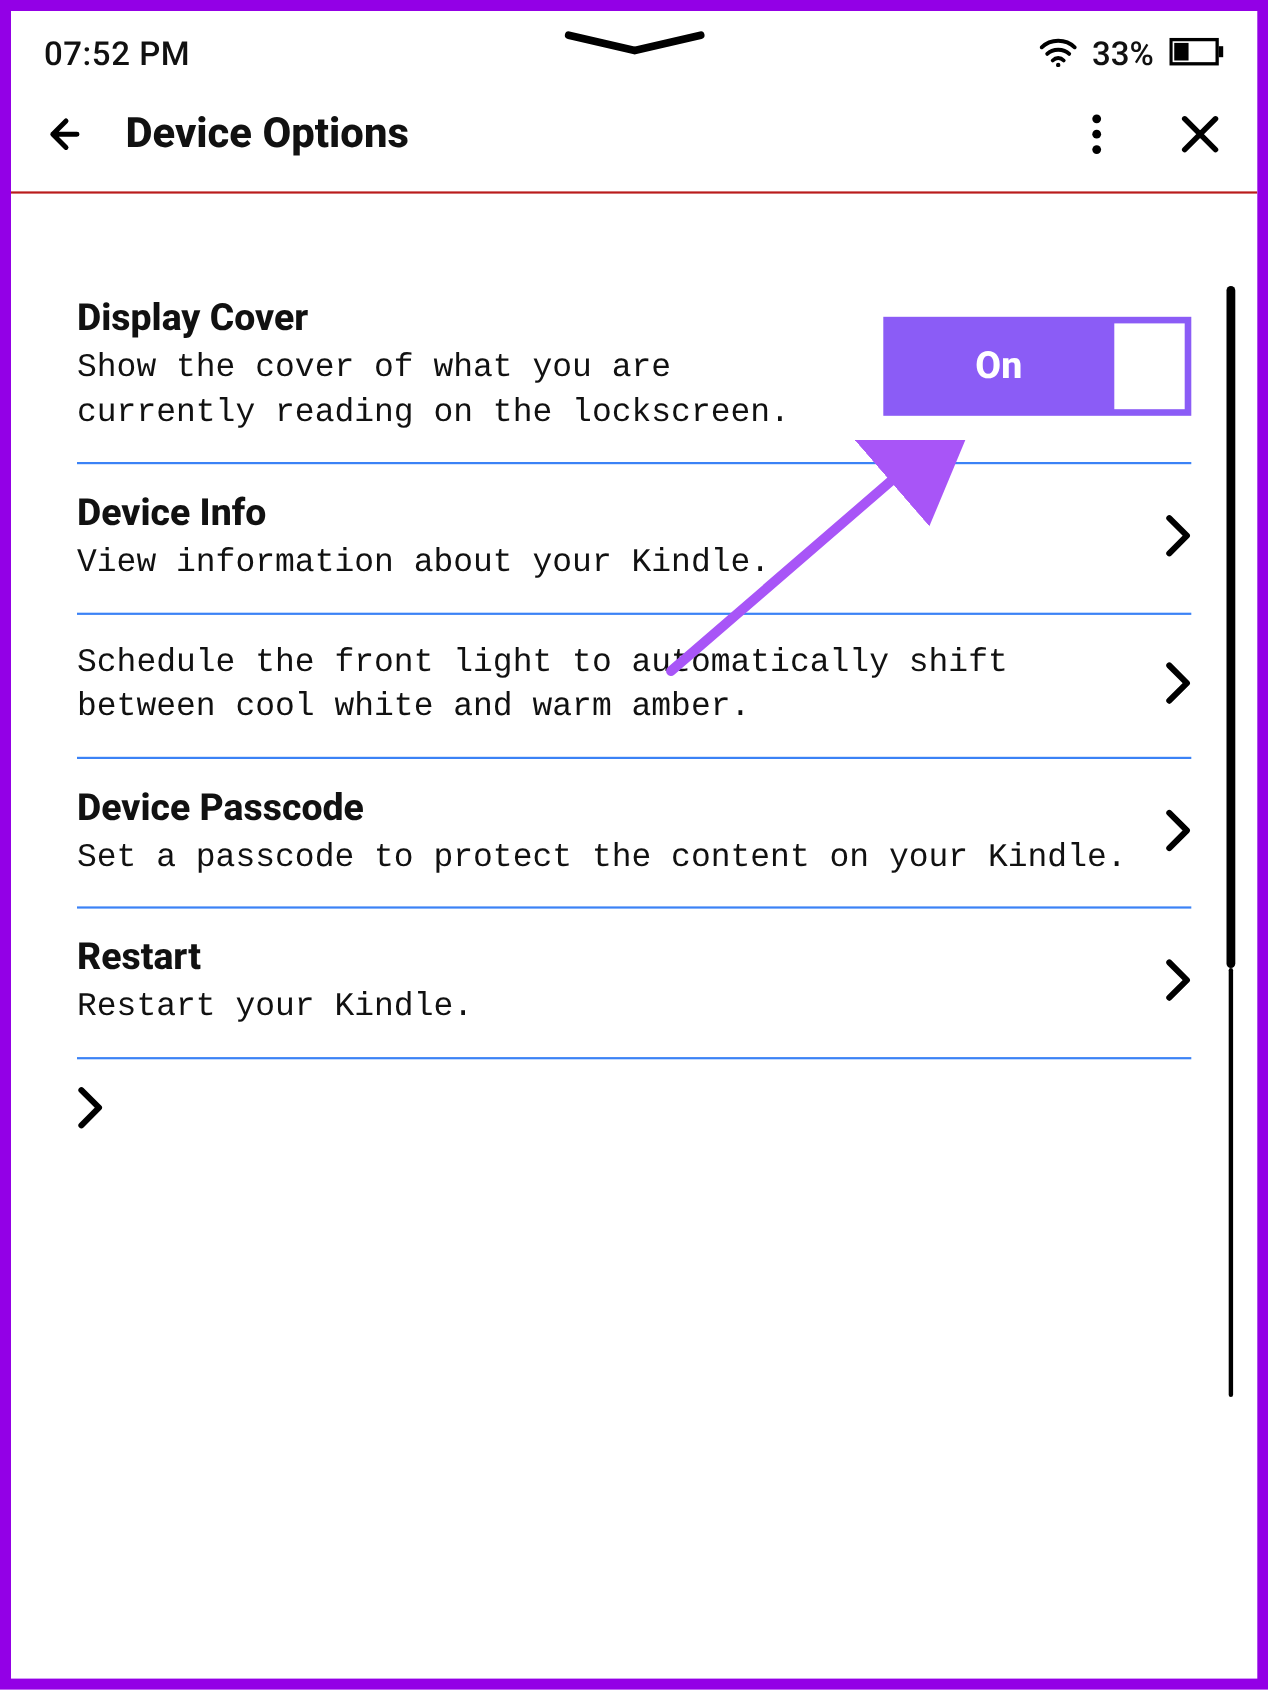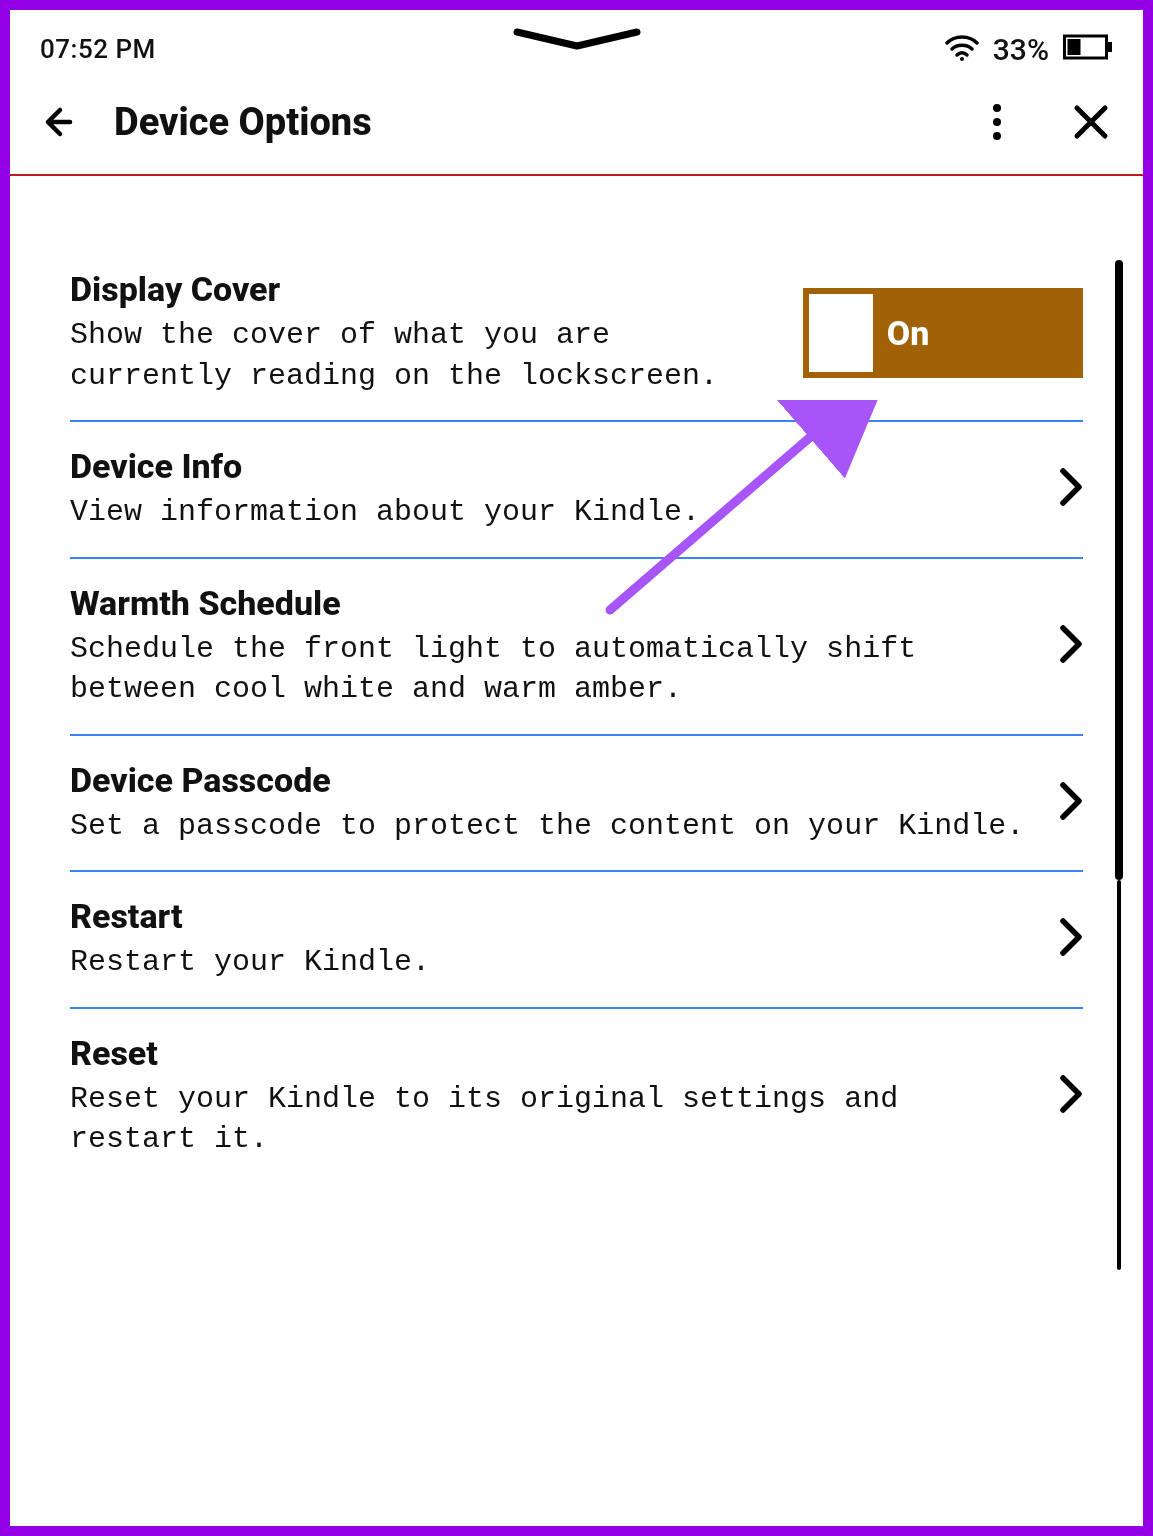--- a/index.html
+++ b/index.html
@@ -14,21 +14,21 @@
 
   
   .statusbar {
     display: flex;
     align-items: center;
     justify-content: space-between;
     padding: 12px 30px 4px 30px;
     height: 70px;
     position: relative;
   }
-  .statusbar .time { font-size: 26px; color: #111; font-weight: 500; letter-spacing: 0.5px; }
+  .statusbar .time { font-size: 30px; color: #111; font-weight: 500; letter-spacing: 0.5px; }
   .statusbar .right { display: flex; align-items: center; gap: 14px; }
   .statusbar .batt-pct { font-size: 30px; color: #111; font-weight: 500; }
 
   .pulltab {
     position: absolute;
     left: 50%; top: 18px;
     transform: translateX(-50%);
   }
 
   
@@ -60,24 +60,24 @@
   .row .texts { flex: 1; min-width: 0; }
   .row .rtitle { font-size: 34px; font-weight: 800; color: #111; margin-bottom: 6px; }
   .row .rdesc { font-size: 30px; color: #111; line-height: 1.35; font-weight: 400; font-family: Liberation Mono, monospace; }
   .row .rnote { font-size: 22px; color: #111; margin-top: 6px; letter-spacing: 0.5px; font-weight: 400; }
 
   .chevron { flex: 0 0 auto; }
 
   
   .toggle {
     width: 280px; height: 90px;
-    background: #a16207;
-    display: flex;
-    align-items: center;
-    justify-content: flex-start;
+    background: #8b5cf6;
+    display: flex;
+    align-items: center;
+    justify-content: flex-end;
     padding: 6px;
     position: relative;
     flex: 0 0 auto;
   }
   .toggle .knob {
     width: 64px; height: 78px; background: #fff;
   }
   .toggle .lbl {
     position: absolute;
     left: 0; right: 70px; top: 0; bottom: 0;
@@ -181,21 +181,20 @@
     </div>
     <span class="chevron">
       <svg width="24" height="40" viewBox="0 0 24 40">
           <path d="M4 4 L20 20 L4 36" stroke="#000" stroke-width="5.5" fill="none" stroke-linecap="round" stroke-linejoin="round"></path>
         </svg>
     </span>
   </div>
 
   <div class="row">
     <div class="texts">
-      <div class="rtitle">Warmth Schedule</div>
       <div class="rdesc">Schedule the front light to automatically shift between cool white and warm amber.</div>
     </div>
     <span class="chevron">
       <svg width="24" height="40" viewBox="0 0 24 40">
           <path d="M4 4 L20 20 L4 36" stroke="#000" stroke-width="5.5" fill="none" stroke-linecap="round" stroke-linejoin="round"></path>
         </svg>
     </span>
   </div>
 
   <div class="row">
@@ -216,24 +215,20 @@
       <div class="rdesc">Restart your Kindle.</div>
     </div>
     <span class="chevron">
       <svg width="24" height="40" viewBox="0 0 24 40">
           <path d="M4 4 L20 20 L4 36" stroke="#000" stroke-width="5.5" fill="none" stroke-linecap="round" stroke-linejoin="round"></path>
         </svg>
     </span>
   </div>
 
   <div class="row noborder">
-    <div class="texts">
-      <div class="rtitle">Reset</div>
-      <div class="rdesc">Reset your Kindle to its original settings and restart it.</div>
-    </div>
     <span class="chevron">
       <svg width="24" height="40" viewBox="0 0 24 40">
           <path d="M4 4 L20 20 L4 36" stroke="#000" stroke-width="5.5" fill="none" stroke-linecap="round" stroke-linejoin="round"></path>
         </svg>
     </span>
   </div>
 
 </div>
 
 <div class="scrollbar"></div>

